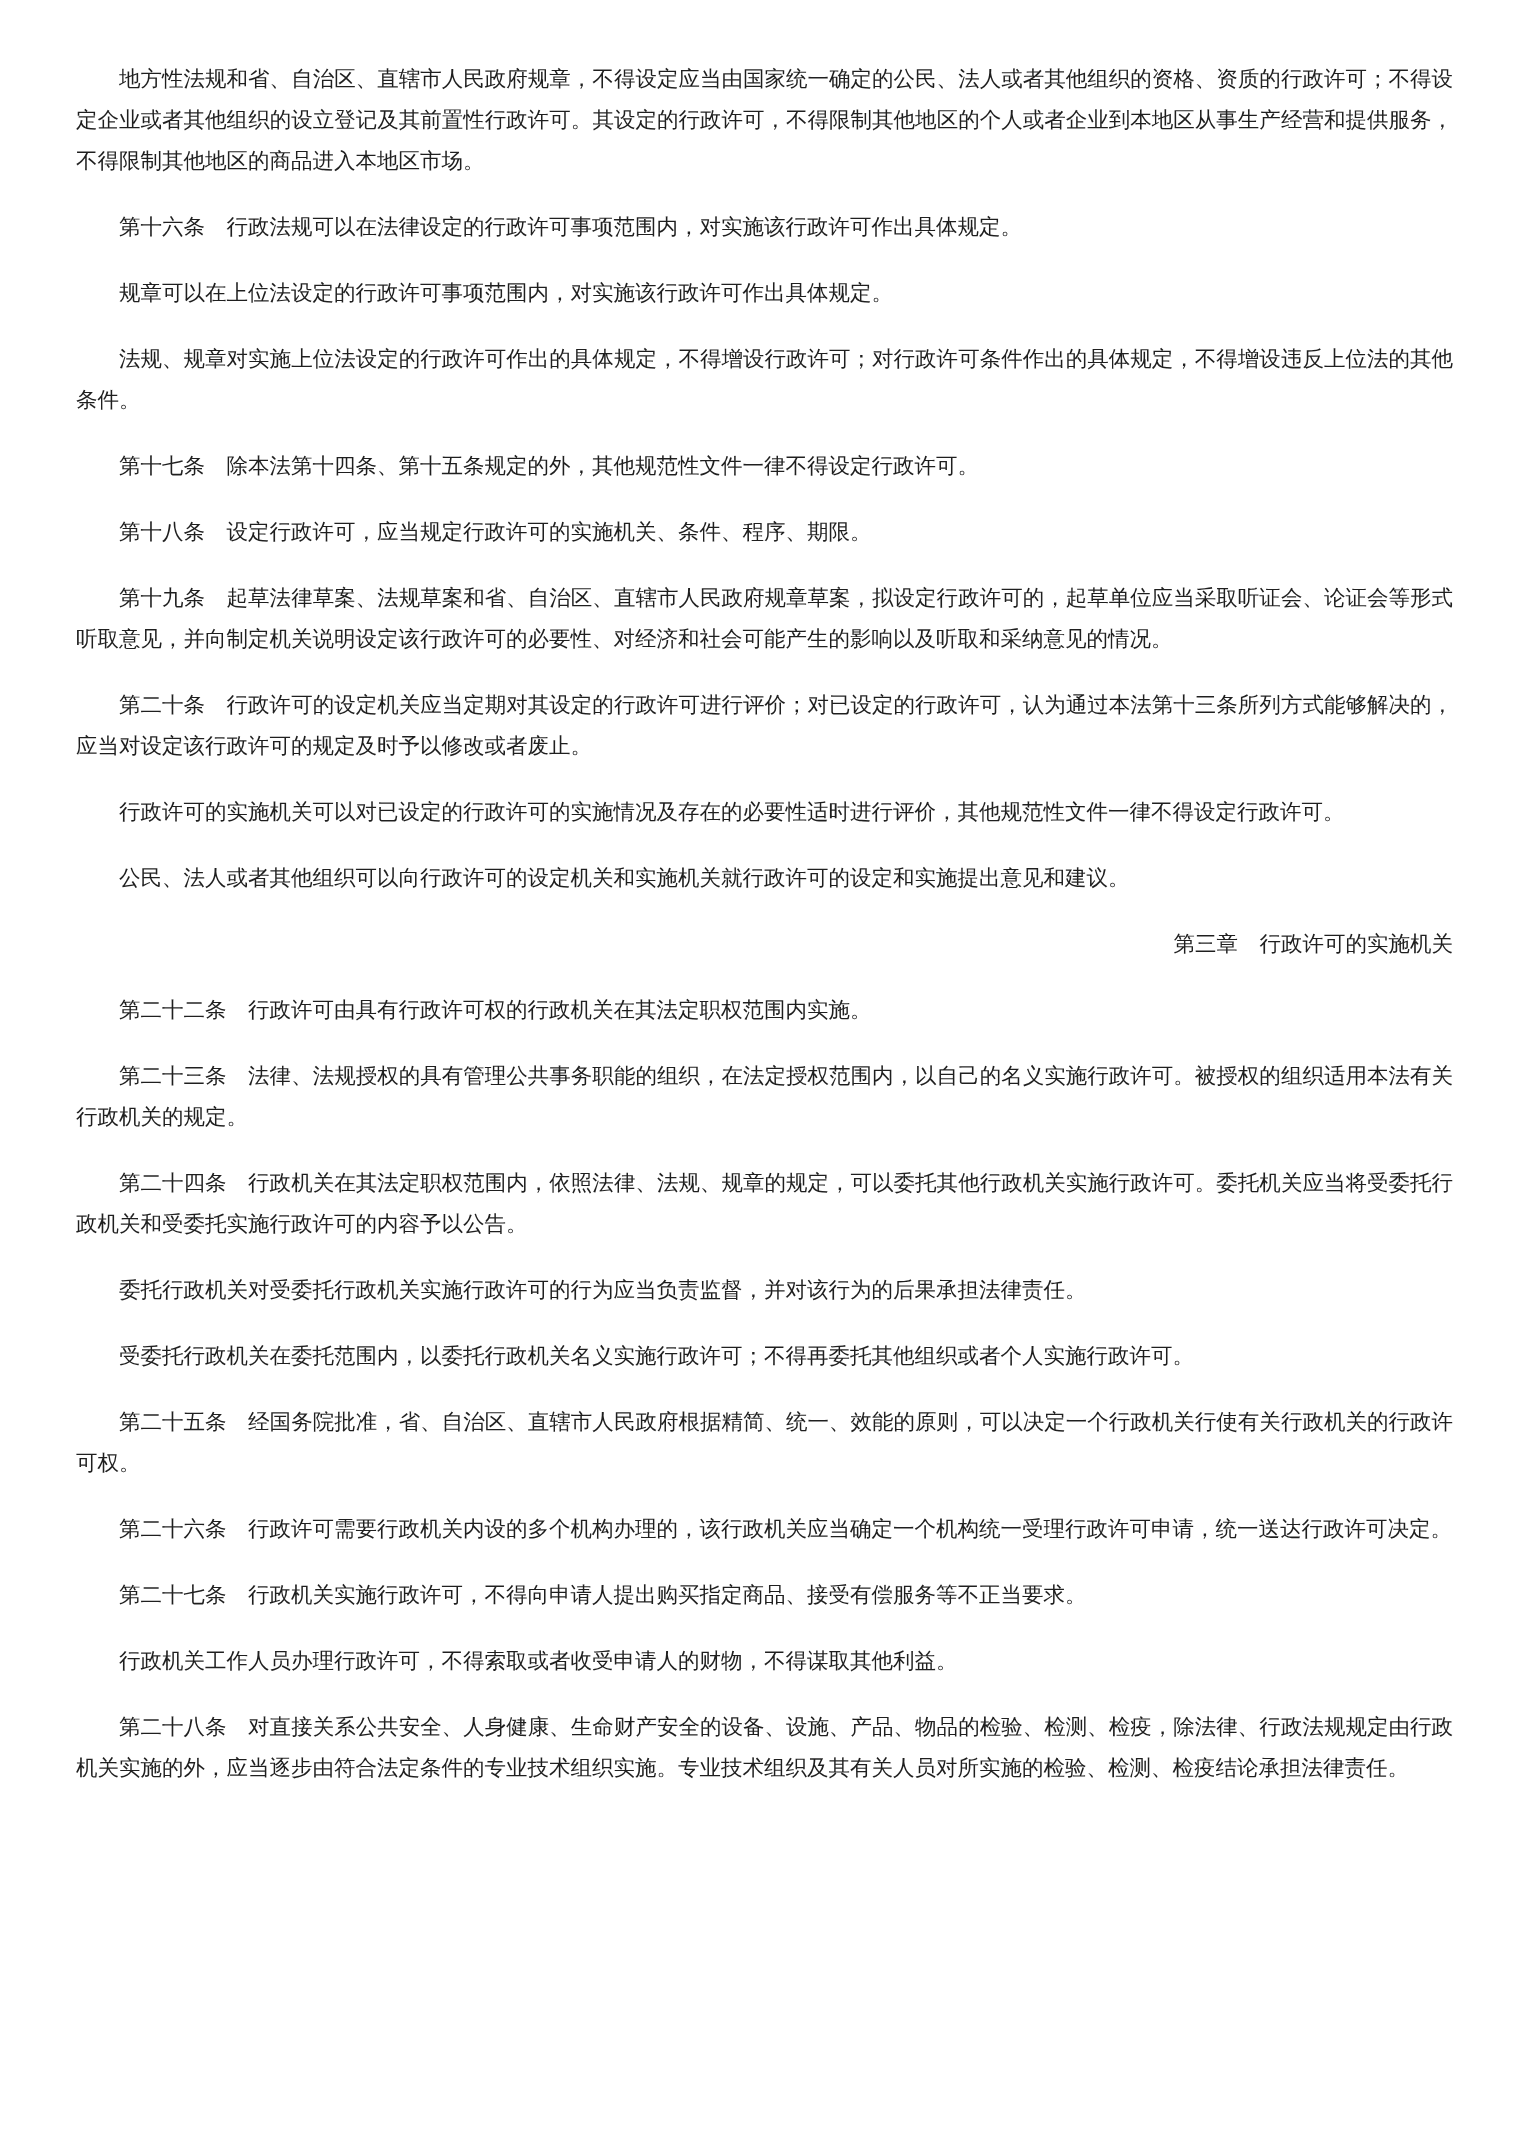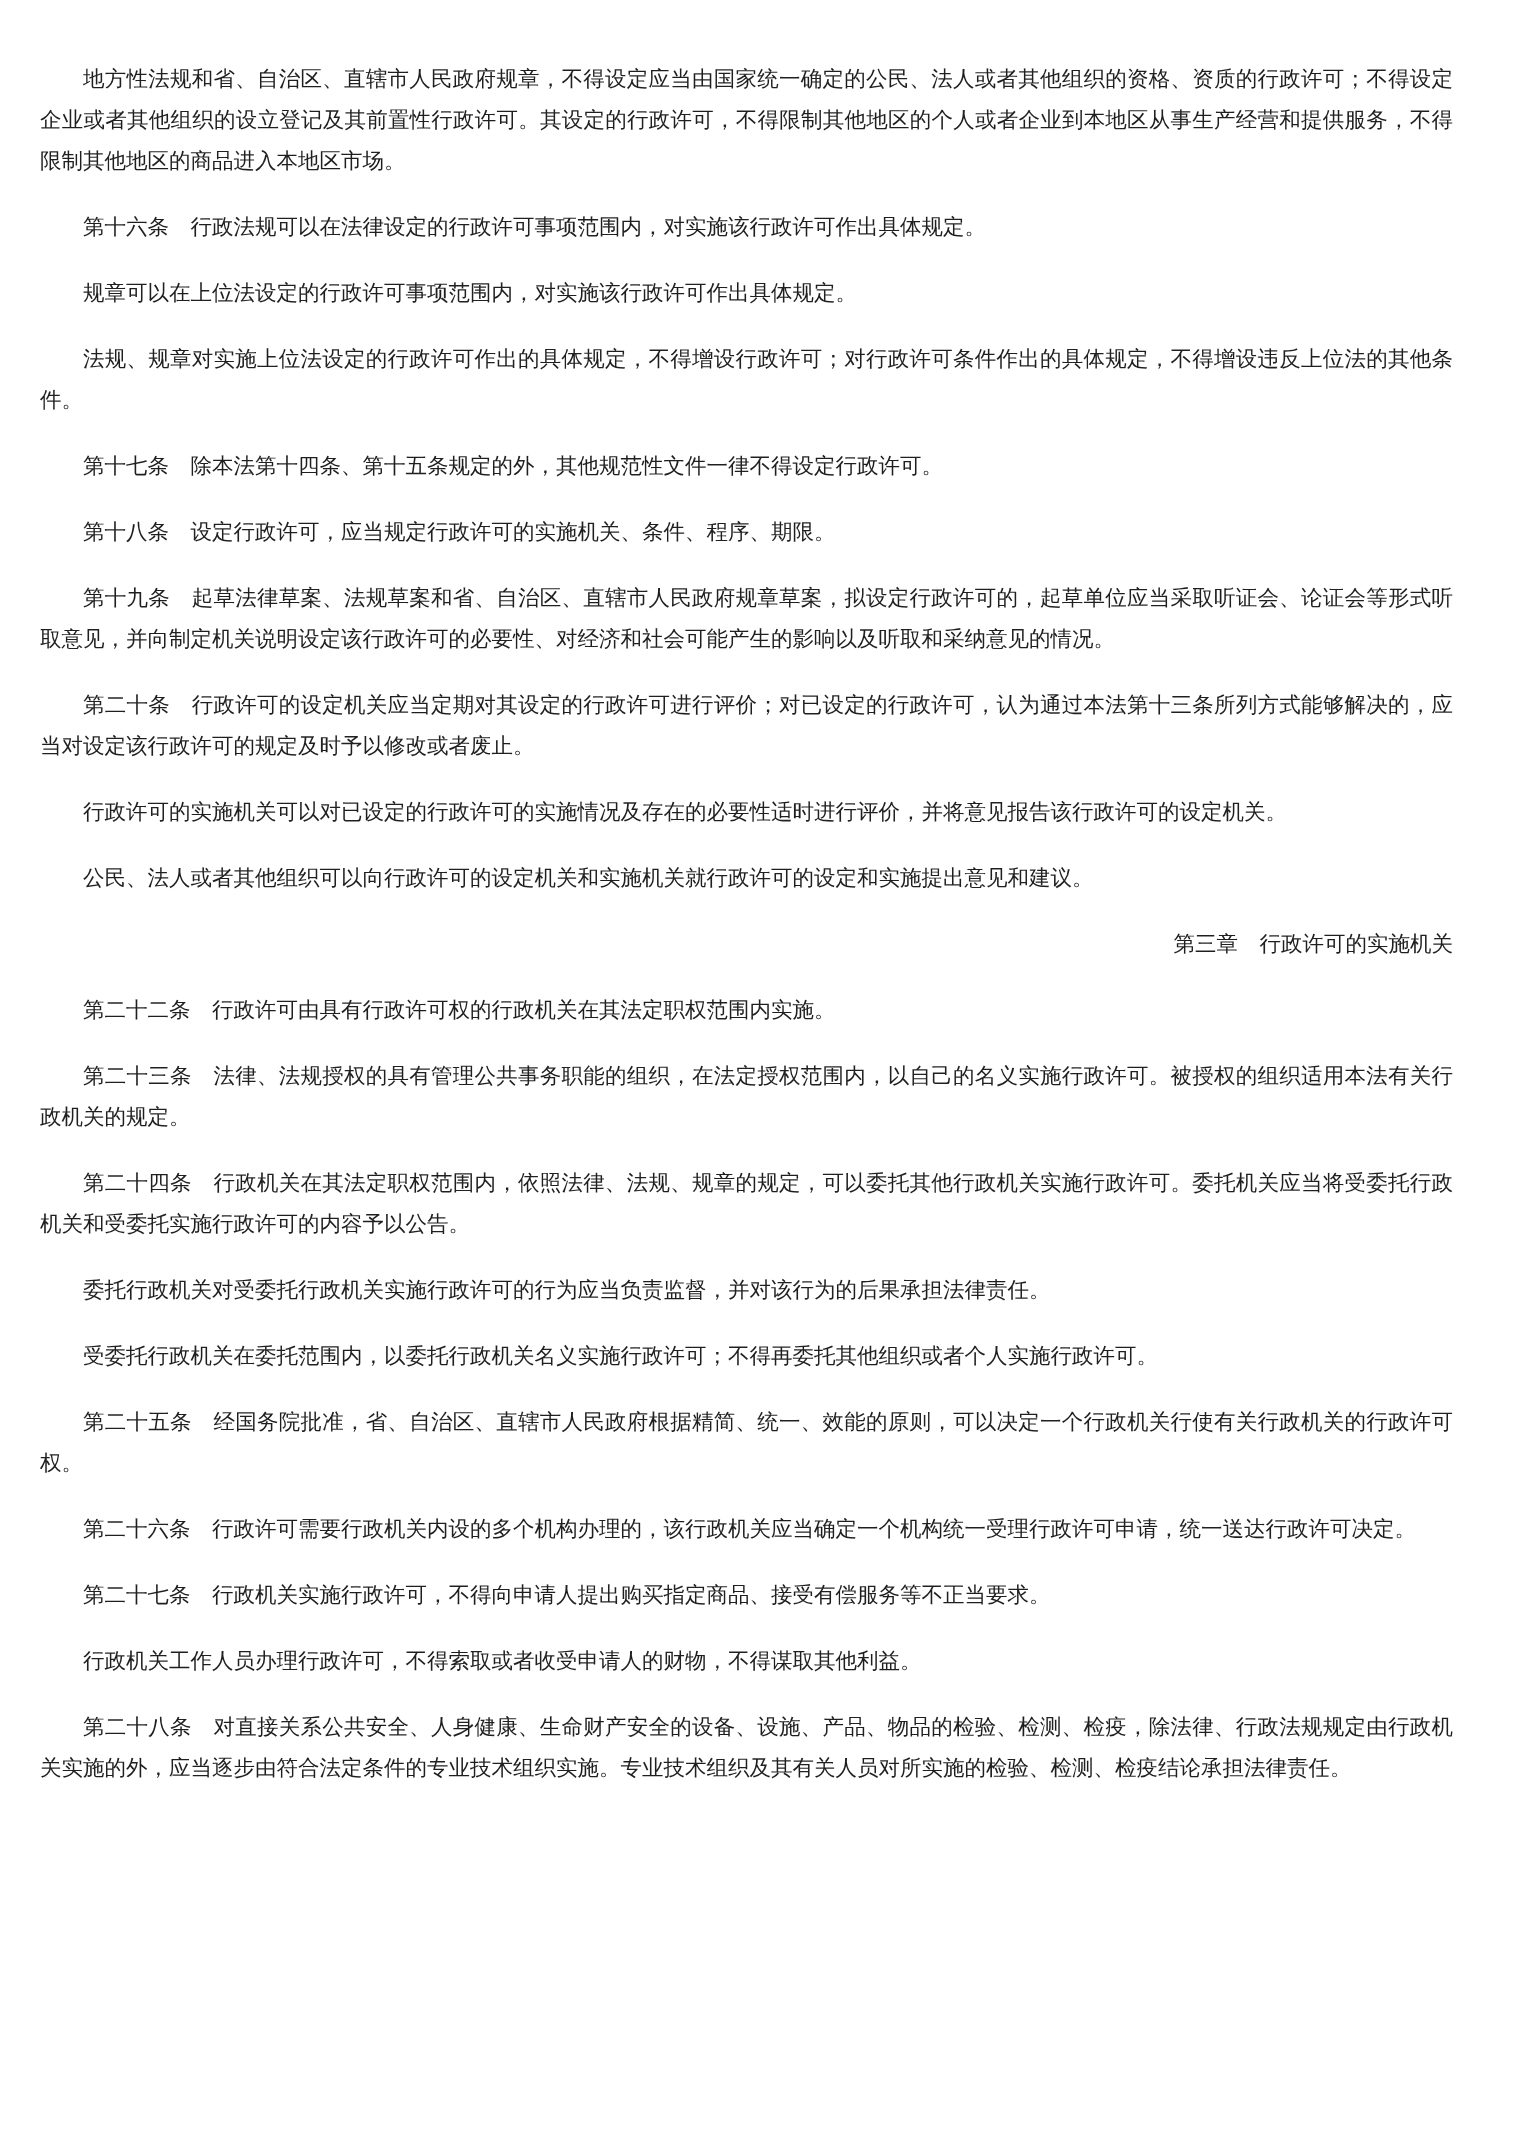--- a/index.html
+++ b/index.html
@@ -9,21 +9,21 @@
   body {
     width: 1520px;
     height: 2150px;
     background: #ffffff;
     overflow: hidden;
   }
   .doc {
     box-sizing: border-box;
     width: 1520px;
     height: 2150px;
-    padding: 58px 67px 0 40px;
+    padding: 58px 67px 0 76px;
     font-family: "DejaVu Serif", "Liberation Serif", serif;
     font-size: 21.5px;
     line-height: 41px;
     color: #1f1f1f;
     text-align: justify;
     text-justify: inter-ideograph;
     word-break: break-all;
   }
   .para {
     margin: 0 0 25px 0;
@@ -41,21 +41,21 @@
 <main class="doc" style="color: rgb(31, 31, 31);">
   <article>
       <p class="para">地方性法规和省、自治区、直辖市人民政府规章，不得设定应当由国家统一确定的公民、法人或者其他组织的资格、资质的行政许可；不得设定企业或者其他组织的设立登记及其前置性行政许可。其设定的行政许可，不得限制其他地区的个人或者企业到本地区从事生产经营和提供服务，不得限制其他地区的商品进入本地区市场。</p>
       <p class="para">第十六条　行政法规可以在法律设定的行政许可事项范围内，对实施该行政许可作出具体规定。</p>
       <p class="para">规章可以在上位法设定的行政许可事项范围内，对实施该行政许可作出具体规定。</p>
       <p class="para">法规、规章对实施上位法设定的行政许可作出的具体规定，不得增设行政许可；对行政许可条件作出的具体规定，不得增设违反上位法的其他条件。</p>
       <p class="para">第十七条　除本法第十四条、第十五条规定的外，其他规范性文件一律不得设定行政许可。</p>
       <p class="para">第十八条　设定行政许可，应当规定行政许可的实施机关、条件、程序、期限。</p>
       <p class="para">第十九条　起草法律草案、法规草案和省、自治区、直辖市人民政府规章草案，拟设定行政许可的，起草单位应当采取听证会、论证会等形式听取意见，并向制定机关说明设定该行政许可的必要性、对经济和社会可能产生的影响以及听取和采纳意见的情况。</p>
       <p class="para">第二十条　行政许可的设定机关应当定期对其设定的行政许可进行评价；对已设定的行政许可，认为通过本法第十三条所列方式能够解决的，应当对设定该行政许可的规定及时予以修改或者废止。</p>
-      <p class="para">行政许可的实施机关可以对已设定的行政许可的实施情况及存在的必要性适时进行评价，并将意见报告该行政许可的设定机关。</p>
+      <p class="para">行政许可的实施机关可以对已设定的行政许可的实施情况及存在的必要性适时进行评价，其他规范性文件一律不得设定行政许可。</p>
       <p class="para">公民、法人或者其他组织可以向行政许可的设定机关和实施机关就行政许可的设定和实施提出意见和建议。</p>
       <p class="heading">第三章　行政许可的实施机关</p>
       <p class="para">第二十二条　行政许可由具有行政许可权的行政机关在其法定职权范围内实施。</p>
       <p class="para">第二十三条　法律、法规授权的具有管理公共事务职能的组织，在法定授权范围内，以自己的名义实施行政许可。被授权的组织适用本法有关行政机关的规定。</p>
       <p class="para">第二十四条　行政机关在其法定职权范围内，依照法律、法规、规章的规定，可以委托其他行政机关实施行政许可。委托机关应当将受委托行政机关和受委托实施行政许可的内容予以公告。</p>
       <p class="para">委托行政机关对受委托行政机关实施行政许可的行为应当负责监督，并对该行为的后果承担法律责任。</p>
       <p class="para">受委托行政机关在委托范围内，以委托行政机关名义实施行政许可；不得再委托其他组织或者个人实施行政许可。</p>
       <p class="para">第二十五条　经国务院批准，省、自治区、直辖市人民政府根据精简、统一、效能的原则，可以决定一个行政机关行使有关行政机关的行政许可权。</p>
       <p class="para">第二十六条　行政许可需要行政机关内设的多个机构办理的，该行政机关应当确定一个机构统一受理行政许可申请，统一送达行政许可决定。</p>
       <p class="para">第二十七条　行政机关实施行政许可，不得向申请人提出购买指定商品、接受有偿服务等不正当要求。</p>

